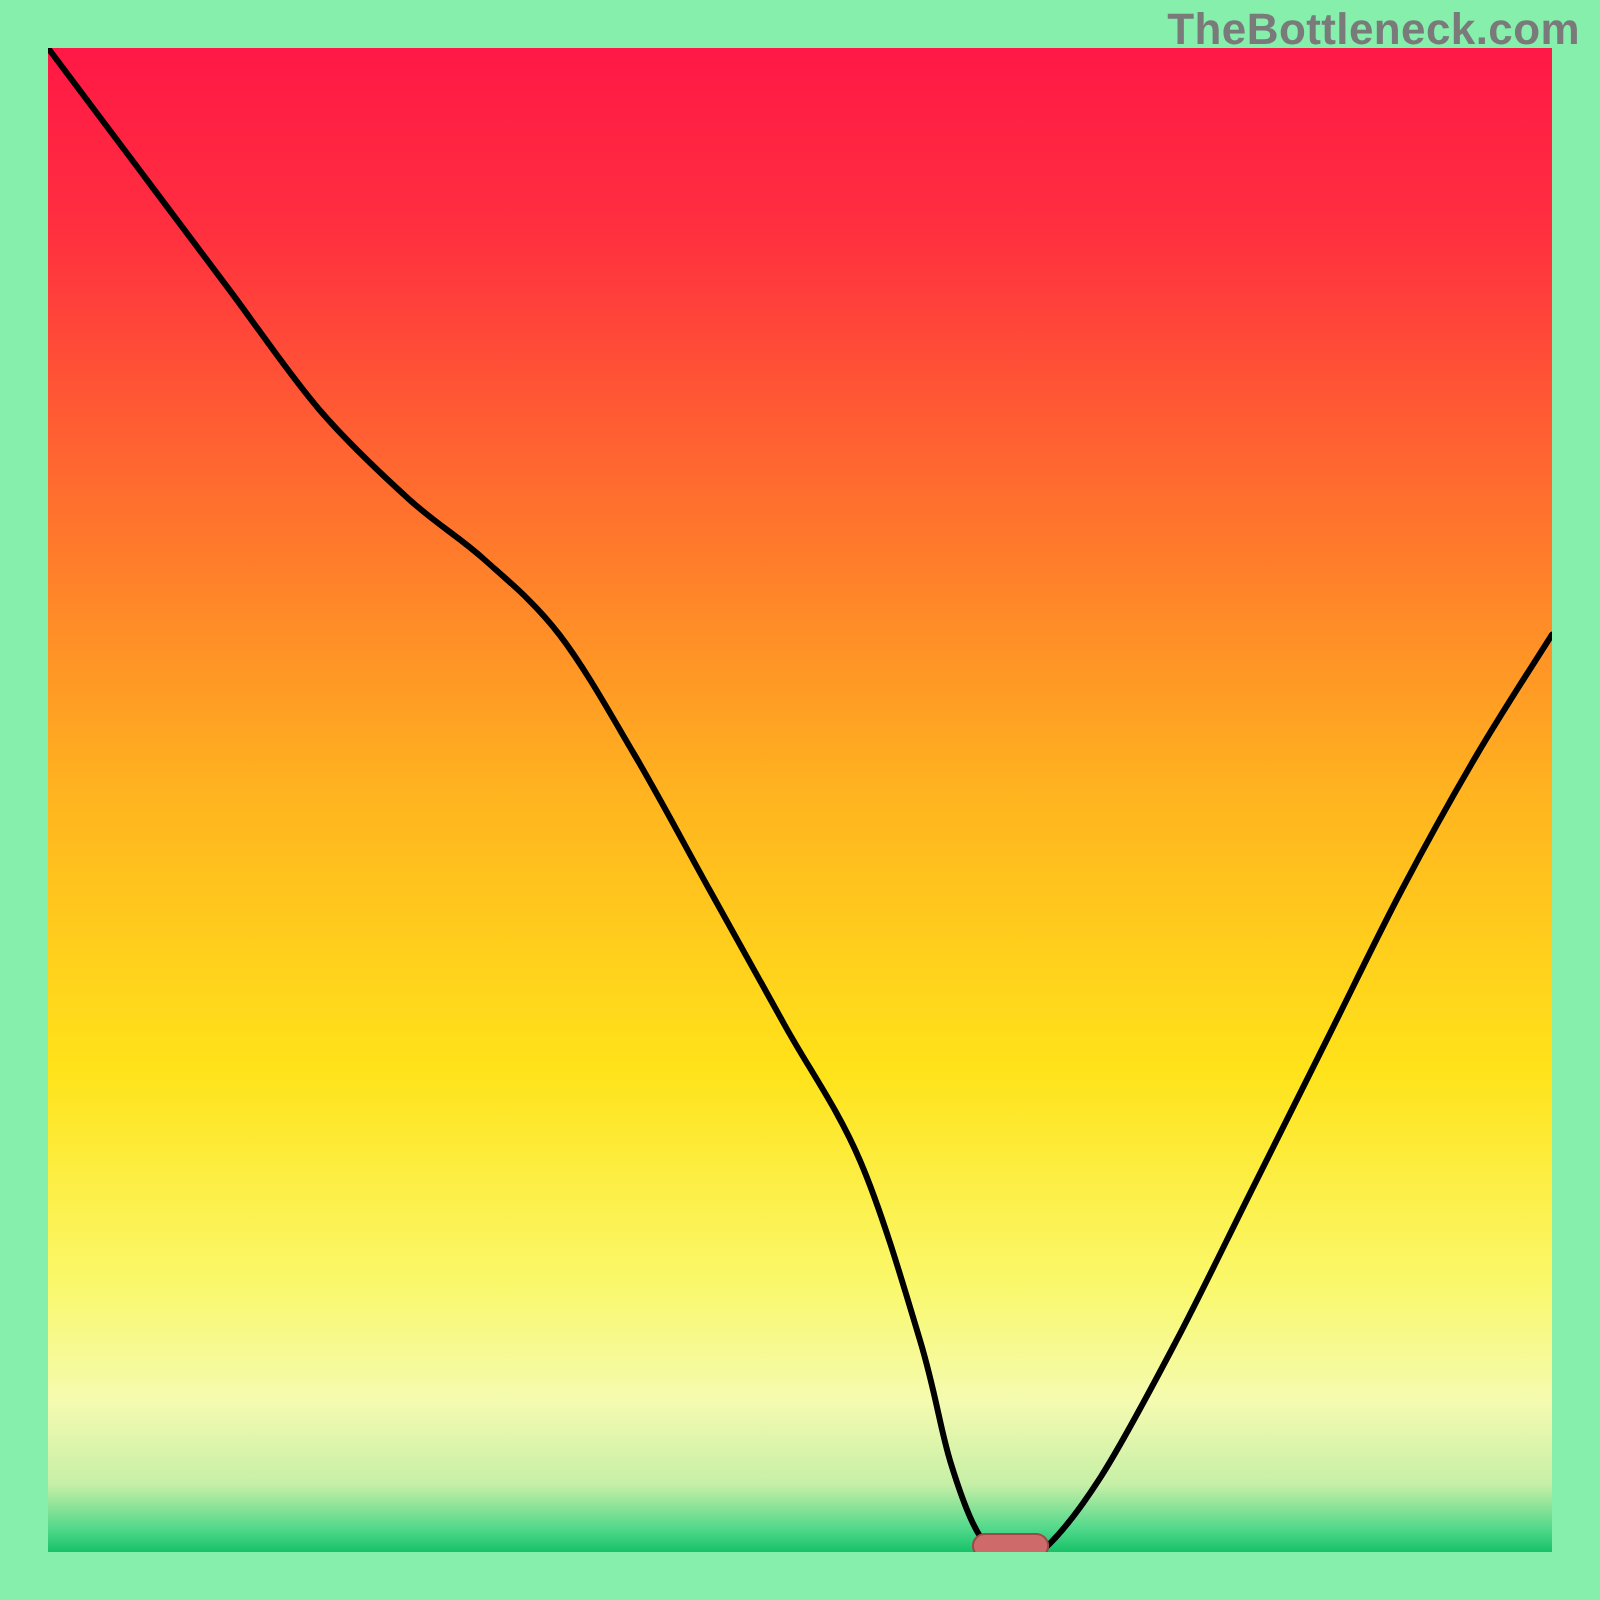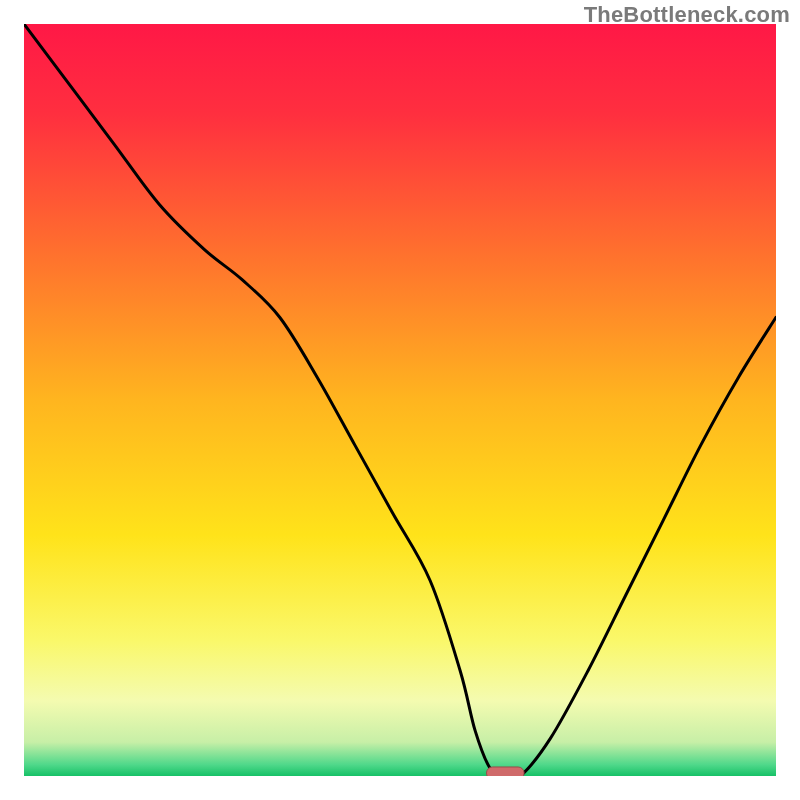--- a/index.html
+++ b/index.html
@@ -7,21 +7,21 @@
     padding: 0;
     width: 800px;
     height: 800px;
     background: #000;
     overflow: hidden;
   }
   .frame {
     position: relative;
     width: 800px;
     height: 800px;
-    background: #ffffff;
+    background: #86efac;
   }
   .plot {
     position: absolute;
     left: 24px;
     top: 24px;
     width: 752px;
     height: 752px;
     overflow: hidden;
   }
   .plot svg {

